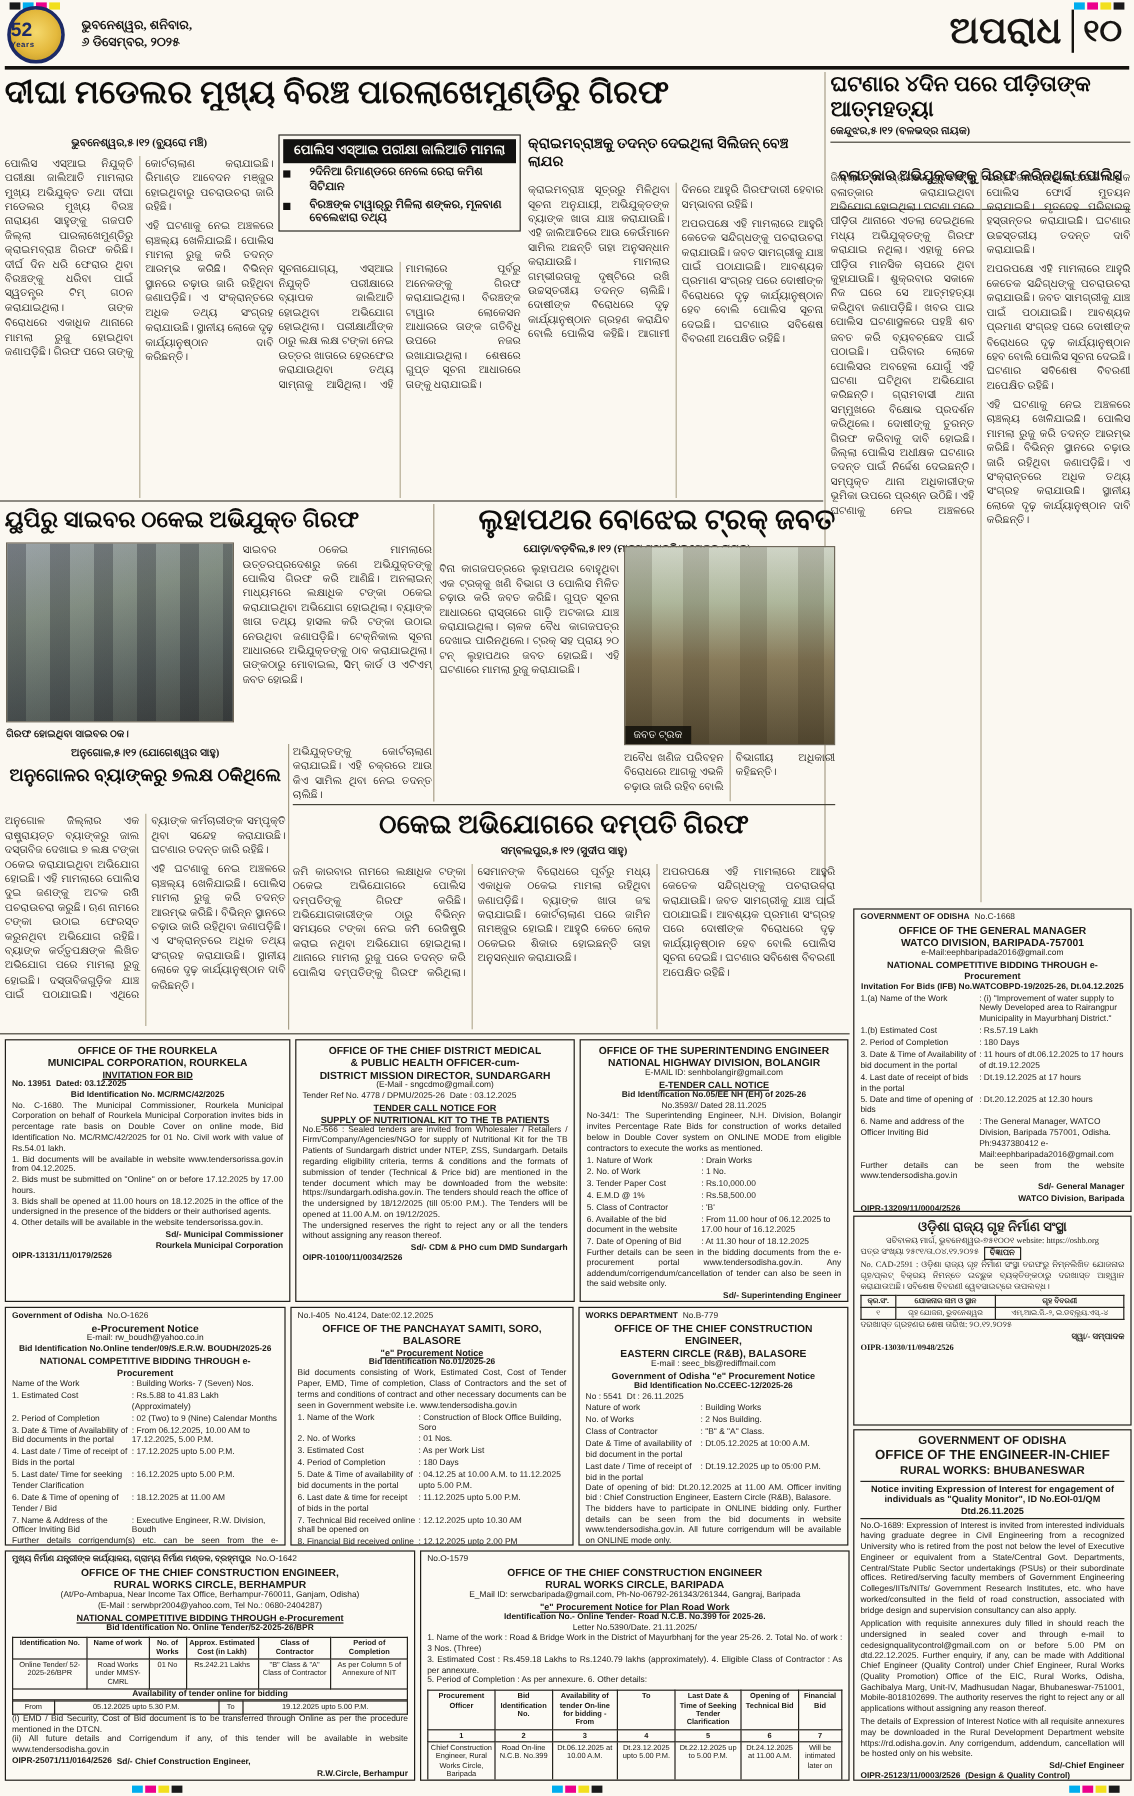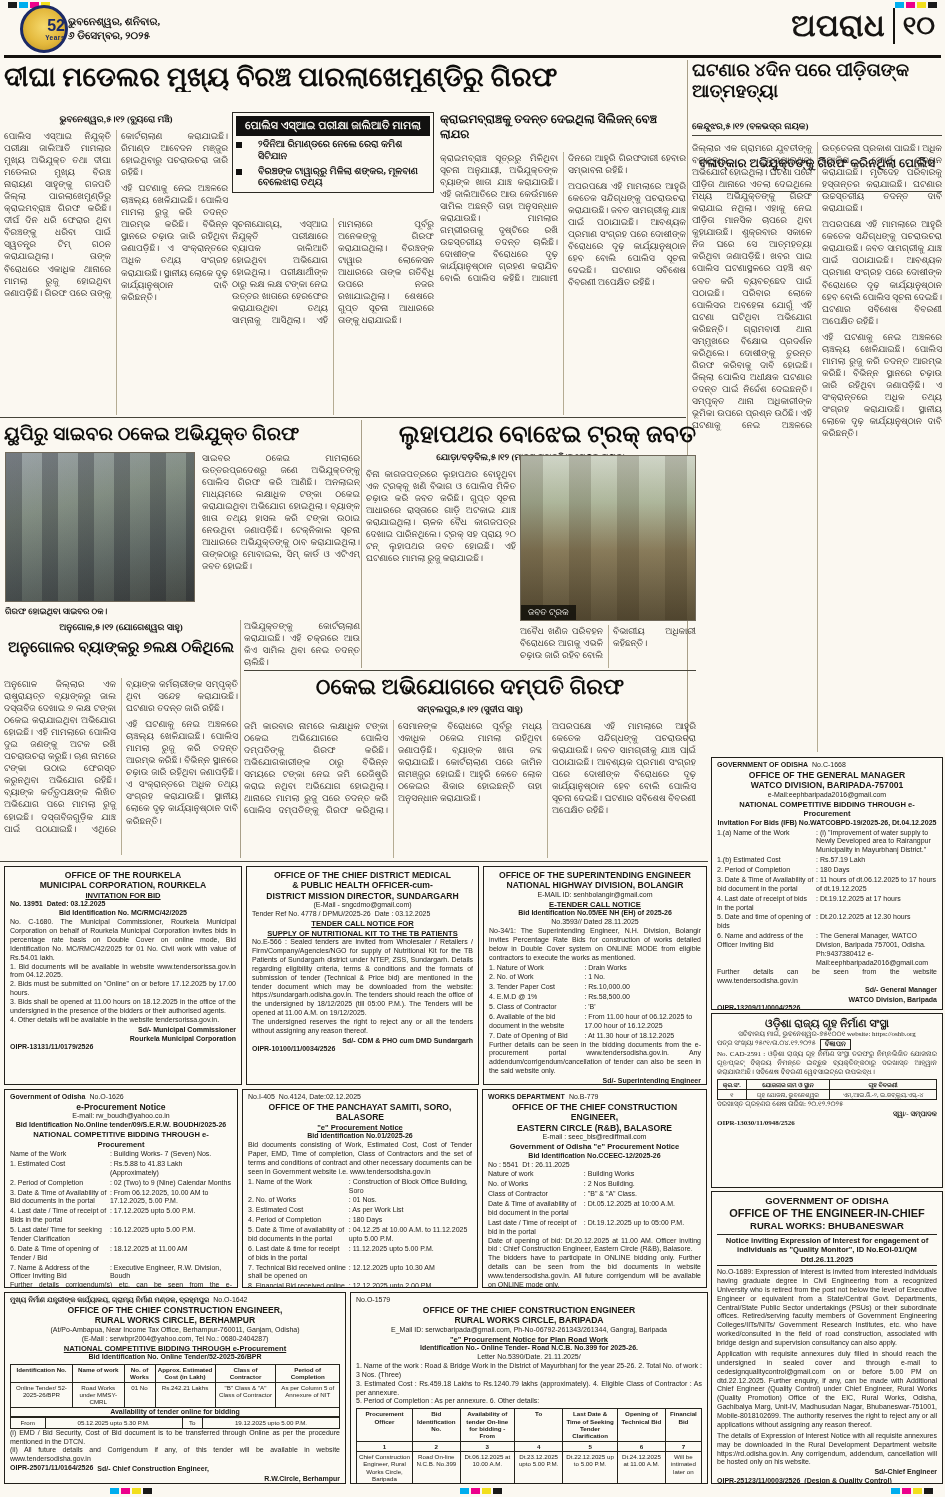--- a/index.html
+++ b/index.html
@@ -18,21 +18,21 @@
 .c3{column-count:3;column-gap:10px;column-rule:1px solid #b5ac93}
 .dl{font-size:9px;font-weight:700;text-align:center}
 .kickwrap{position:absolute;border:1px solid #2c2a24;padding:3px;background:#fbf8f1}
 .kickbar{background:#121110;color:#fcfaf4;font-weight:700;font-size:11px;text-align:center;padding:3px 4px;line-height:1.25}
 .bullet{display:flex;gap:16px;font-size:9.5px;font-weight:700;line-height:1.25;margin-top:3px}
 .bullet .sq{flex:0 0 6px;width:6px;height:6px;background:#121110;margin-top:3px}
 .photo{position:absolute;border:1px solid #6f685a;overflow:hidden}
 .cap{font-size:8.5px;font-weight:700;line-height:1.2}
 #masthead{position:absolute;left:0;top:0;width:100%;height:57px}
 .mast-rule{position:absolute;left:4px;right:4px;top:55px;border-top:3px solid #14120e}
-.badge{position:absolute;left:20px;top:5px;width:48px;height:48px;border-radius:50%;border:3px solid #1c2a66;background:radial-gradient(circle at 50% 45%,#f5d96d 0%,#e4b93d 55%,#b98f21 100%);display:flex;flex-direction:column;align-items:flex-end;justify-content:center;color:#1c2a66;font-family:"Liberation Sans",sans-serif}
+.badge{position:absolute;left:6px;top:5px;width:48px;height:48px;border-radius:50%;border:3px solid #1c2a66;background:radial-gradient(circle at 50% 45%,#f5d96d 0%,#e4b93d 55%,#b98f21 100%);display:flex;flex-direction:column;align-items:flex-start;justify-content:center;color:#1c2a66;font-family:"Liberation Sans",sans-serif}
 .badge .n{font-size:16px;font-weight:700;line-height:1}
 .badge .yy{font-size:6.5px;font-weight:700;letter-spacing:.5px}
 .mast-date{position:absolute;left:68px;top:15px;font-size:10.5px;font-weight:700;line-height:1.35}
 .mast-sec{position:absolute;right:10px;top:8px;display:flex;align-items:center;gap:8px}
 .mast-sec .t{font-size:31px;font-weight:700}
 .mast-sec .bar{width:2px;height:36px;background:#14120e}
 .mast-sec .p{font-size:26px;font-weight:700}
 .nt{position:absolute;border:1.3px solid #211f1a;background:#fcfaf4;font-family:"Liberation Sans",sans-serif;font-size:7px;line-height:1.27;color:#1c1a16;padding:3px 5px;overflow:hidden}
 .nt .c{text-align:center}
 .nt .b{font-weight:700}
@@ -105,21 +105,21 @@
     </div>
     <div class="mast-rule"></div>
   </header>
 
   <h1 class="abs hl" style="left:4px;top:62px;width:682px;font-size:27px;white-space:nowrap;overflow:hidden">ଦୀଘା ମଡେଲର ମୁଖ୍ୟ ବିରଞ୍ଚ ପାରଲାଖେମୁଣ୍ଡିରୁ ଗିରଫ</h1>
 
   <div class="vr" style="left:687px;top:60px;height:695px"></div>
 
   <section class="abs" style="left:692px;top:60px;width:250px">
     <h2 class="hl" style="font-size:18px;line-height:1.15">ଘଟଣାର ୪ଦିନ ପରେ ପୀଡ଼ିତାଙ୍କ ଆତ୍ମହତ୍ୟା</h2>
-    <div class="dl" style="text-align:left;margin-top:20px">କେନ୍ଦୁଝର,୫।୧୨ (ବଳଭଦ୍ର ନାୟକ)</div>
+    <div class="dl" style="text-align:left;margin-top:3px">କେନ୍ଦୁଝର,୫।୧୨ (ବଳଭଦ୍ର ନାୟକ)</div>
     <div style="font-size:12px;font-weight:700;text-align:center;border-top:1px solid #46443a;border-bottom:1px solid #46443a;padding:20px 0;margin-top:3px">ବଳାତ୍କାର ଅଭିଯୁକ୍ତଙ୍କୁ ଗିରଫ କରିନଥିଲା ପୋଲିସ</div>
   </section>
   <div class="abs body-txt c2" style="left:692px;top:142px;width:250px;height:610px">
     <p>ଜିଲ୍ଲାର ଏକ ଗ୍ରାମରେ ଯୁବତୀଙ୍କୁ ବଳାତ୍କାର କରାଯାଇଥିବା ଅଭିଯୋଗ ହୋଇଥିଲା। ଘଟଣା ପରେ ପୀଡ଼ିତା ଥାନାରେ ଏତଲା ଦେଇଥିଲେ ମଧ୍ୟ ଅଭିଯୁକ୍ତଙ୍କୁ ଗିରଫ କରାଯାଇ ନଥିଲା। ଏହାକୁ ନେଇ ପୀଡ଼ିତା ମାନସିକ ଚାପରେ ଥିବା କୁହାଯାଉଛି। ଶୁକ୍ରବାର ସକାଳେ ନିଜ ଘରେ ସେ ଆତ୍ମହତ୍ୟା କରିଥିବା ଜଣାପଡ଼ିଛି। ଖବର ପାଇ ପୋଲିସ ଘଟଣାସ୍ଥଳରେ ପହଞ୍ଚି ଶବ ଜବତ କରି ବ୍ୟବଚ୍ଛେଦ ପାଇଁ ପଠାଇଛି। ପରିବାର ଲୋକେ ପୋଲିସର ଅବହେଳା ଯୋଗୁଁ ଏହି ଘଟଣା ଘଟିଥିବା ଅଭିଯୋଗ କରିଛନ୍ତି। ଗ୍ରାମବାସୀ ଥାନା ସମ୍ମୁଖରେ ବିକ୍ଷୋଭ ପ୍ରଦର୍ଶନ କରିଥିଲେ। ଦୋଷୀଙ୍କୁ ତୁରନ୍ତ ଗିରଫ କରିବାକୁ ଦାବି ହୋଇଛି। ଜିଲ୍ଲା ପୋଲିସ ଅଧୀକ୍ଷକ ଘଟଣାର ତଦନ୍ତ ପାଇଁ ନିର୍ଦ୍ଦେଶ ଦେଇଛନ୍ତି। ସମ୍ପୃକ୍ତ ଥାନା ଅଧିକାରୀଙ୍କ ଭୂମିକା ଉପରେ ପ୍ରଶ୍ନ ଉଠିଛି। ଏହି ଘଟଣାକୁ ନେଇ ଅଞ୍ଚଳରେ ଉତ୍ତେଜନା ପ୍ରକାଶ ପାଇଛି। ଅଧିକ ପୋଲିସ ଫୋର୍ସ ମୁତୟନ କରାଯାଇଛି। ମୃତଦେହ ପରିବାରକୁ ହସ୍ତାନ୍ତର କରାଯାଇଛି। ଘଟଣାର ଉଚ୍ଚସ୍ତରୀୟ ତଦନ୍ତ ଦାବି କରାଯାଇଛି।</p>
     <p>ଅପରପକ୍ଷେ ଏହି ମାମଲାରେ ଆହୁରି କେତେକ ସନ୍ଦିଗ୍ଧଙ୍କୁ ପଚରାଉଚରା କରାଯାଉଛି। ଜବତ ସାମଗ୍ରୀକୁ ଯାଞ୍ଚ ପାଇଁ ପଠାଯାଇଛି। ଆବଶ୍ୟକ ପ୍ରମାଣ ସଂଗ୍ରହ ପରେ ଦୋଷୀଙ୍କ ବିରୋଧରେ ଦୃଢ଼ କାର୍ଯ୍ୟାନୁଷ୍ଠାନ ହେବ ବୋଲି ପୋଲିସ ସୂଚନା ଦେଇଛି। ଘଟଣାର ସବିଶେଷ ବିବରଣୀ ଅପେକ୍ଷିତ ରହିଛି।</p>
     <p>ଏହି ଘଟଣାକୁ ନେଇ ଅଞ୍ଚଳରେ ଚାଞ୍ଚଲ୍ୟ ଖେଳିଯାଇଛି। ପୋଲିସ ମାମଲା ରୁଜୁ କରି ତଦନ୍ତ ଆରମ୍ଭ କରିଛି। ବିଭିନ୍ନ ସ୍ଥାନରେ ଚଢ଼ାଉ ଜାରି ରହିଥିବା ଜଣାପଡ଼ିଛି। ଏ ସଂକ୍ରାନ୍ତରେ ଅଧିକ ତଥ୍ୟ ସଂଗ୍ରହ କରାଯାଉଛି। ସ୍ଥାନୀୟ ଲୋକେ ଦୃଢ଼ କାର୍ଯ୍ୟାନୁଷ୍ଠାନ ଦାବି କରିଛନ୍ତି।</p>
   </div>
 
   <div class="abs dl" style="left:4px;top:114px;width:224px">ଭୁବନେଶ୍ୱର,୫।୧୨ (ବ୍ୟୁରୋ ମଞ୍ଚି)</div>
   <div class="abs body-txt c2" style="left:4px;top:130px;width:224px;height:285px">

